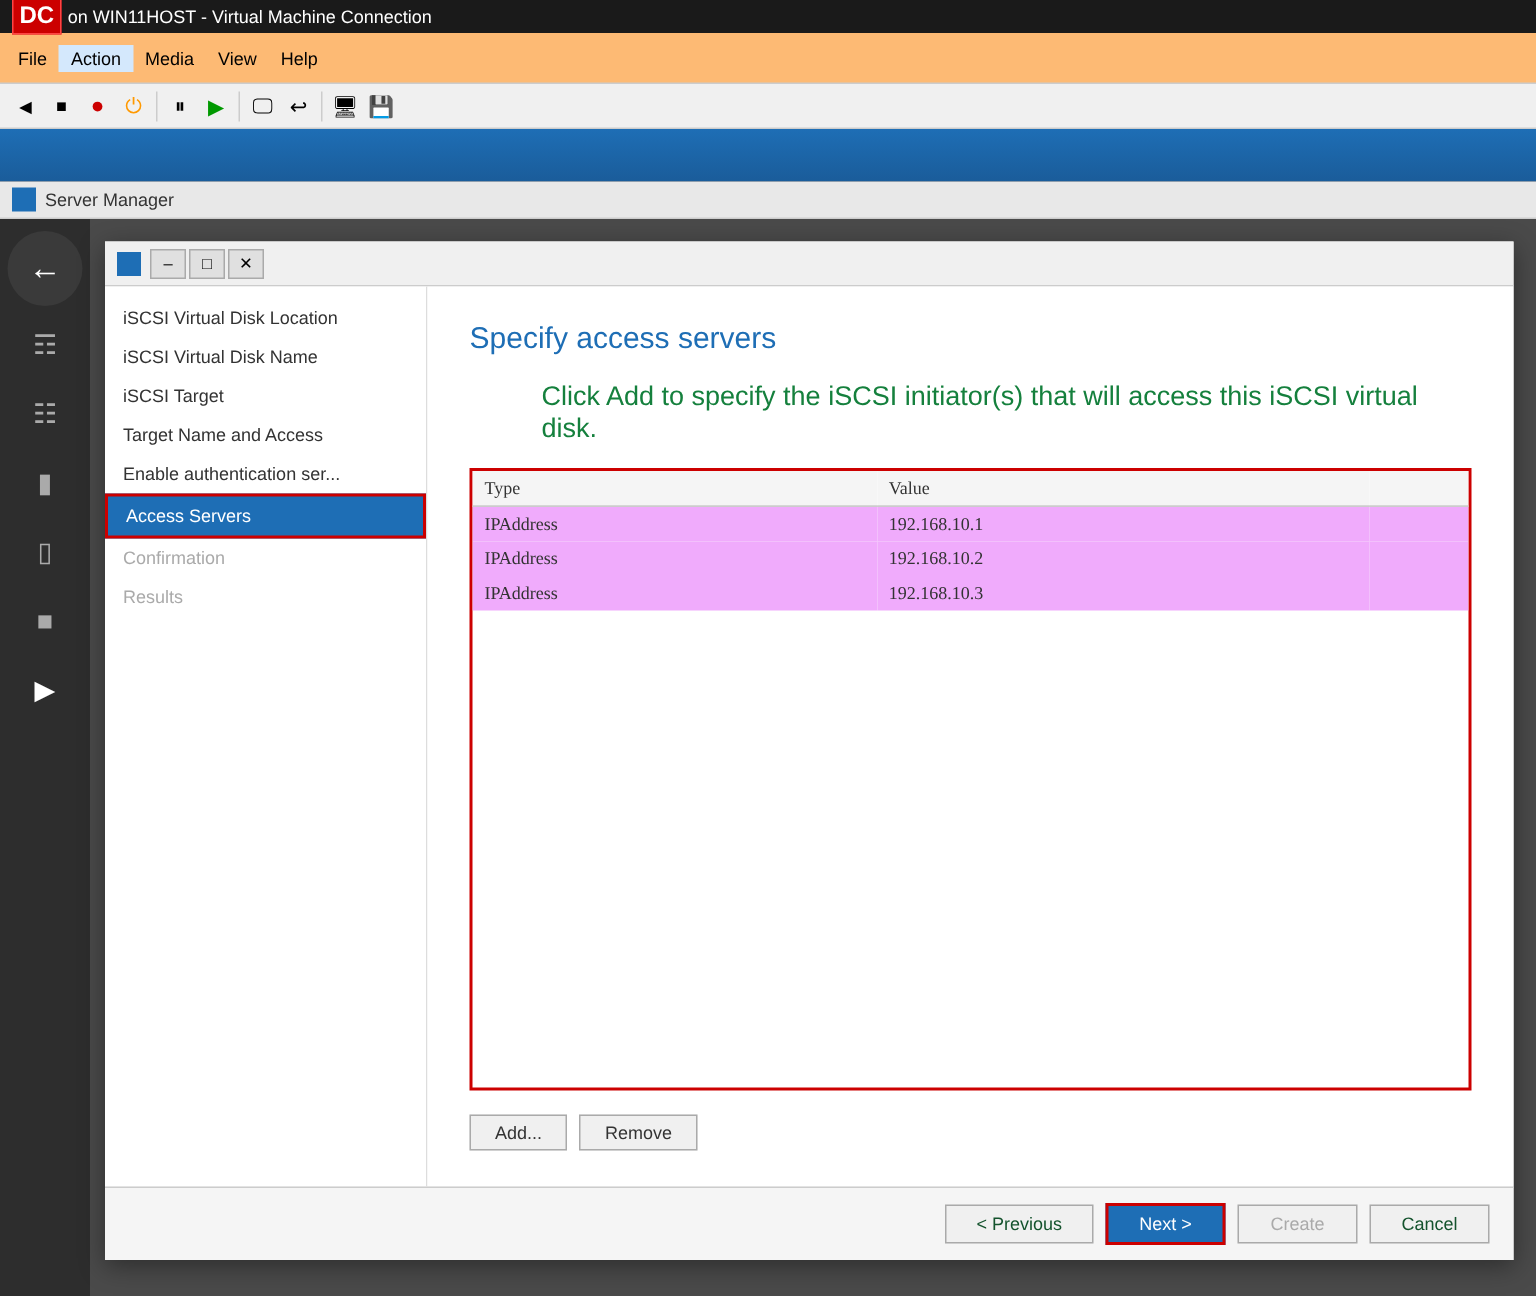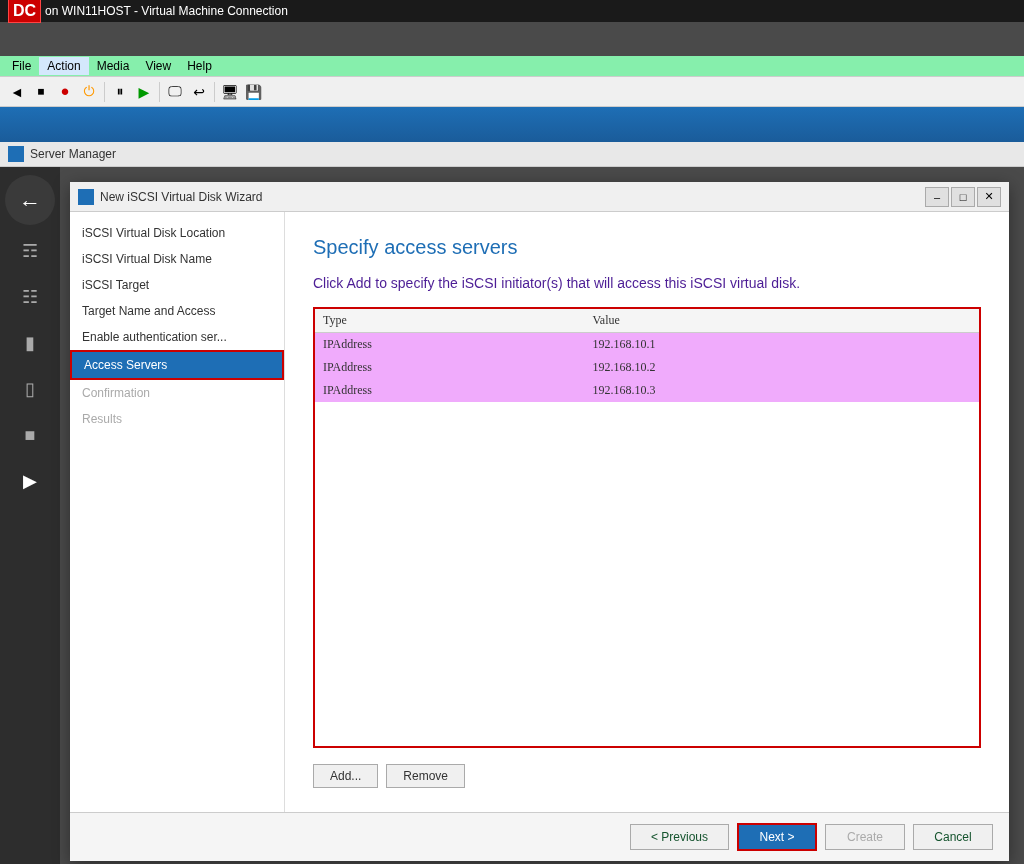--- a/index.html
+++ b/index.html
@@ -27,27 +27,26 @@
       color: white;
       padding: 2px 4px;
       font-size: 16px;
       font-weight: bold;
       margin-right: 4px;
       border: 1px solid #ff4444;
     }
 
     
     .menu-bar {
-      background: #86efac;
-      height: 21px;
+      background: #fdba74;
+      height: 34px;
       display: flex;
       align-items: center;
       padding: 0 4px;
       border-bottom: 1px solid #ccc;
-      margin-top: 34px;
     }
     .menu-item {
       padding: 2px 8px;
       font-size: 12px;
       cursor: pointer;
       color: #000;
     }
     .menu-item.active { background: #d4e8fc; }
 
     
@@ -235,23 +234,24 @@
     }
 
     .wizard-page-title {
       font-size: 20px;
       color: #1e6eb5;
       font-weight: 300;
       margin-bottom: 16px;
     }
 
     .wizard-description {
-      font-size: 14px;
-      color: #4c1d95;
+      font-size: 18px;
+      color: #15803d;
       margin-bottom: 16px;
+      margin-left: 48px;
     }
 
     
     .table-container {
       border: 1px solid #ccc;
       flex: 1;
       overflow: auto;
       margin-bottom: 12px;
     }
     .data-table {
@@ -374,21 +374,20 @@
     <div class="sidebar-icon">▯</div>
     <div class="sidebar-icon">■</div>
     <div class="sidebar-icon" style="color:white;">▶</div>
   </div>
 
   <div class="wizard-overlay">
     <div class="wizard-dialog">
 
       <div class="dialog-titlebar">
         <div class="dialog-title-icon"></div>
-        <span class="dialog-title-text">New iSCSI Virtual Disk Wizard</span>
         <div class="dialog-controls">
           <div class="dialog-ctrl-btn">–</div>
           <div class="dialog-ctrl-btn">□</div>
           <div class="dialog-ctrl-btn close">✕</div>
         </div>
       </div>
 
       <div class="dialog-content">
 
         <div class="wizard-nav">

